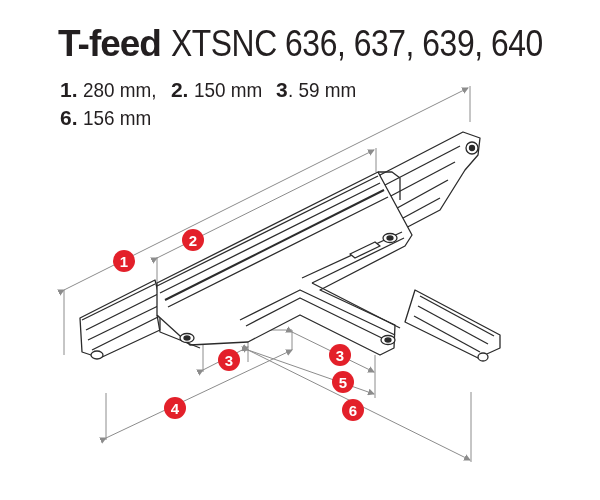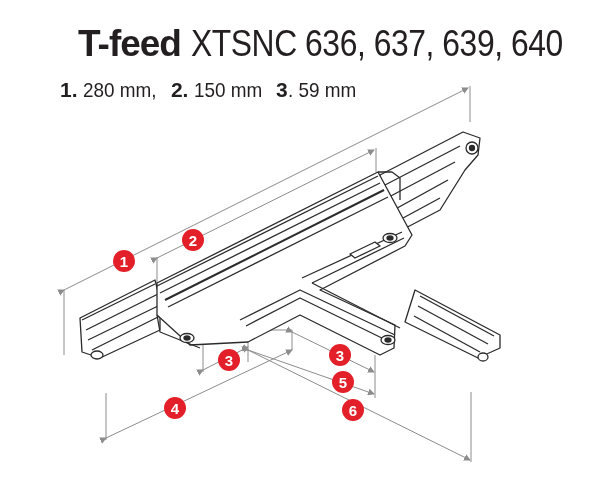--- a/index.html
+++ b/index.html
@@ -1,18 +1,18 @@
 <!DOCTYPE html>
 <html><head>
 <meta charset="utf-8">
 <style>
   html, body { margin:0; padding:0; background:#ffffff; }
   body { width:600px; height:500px; position:relative; overflow:hidden; font-family:"Liberation Sans", sans-serif; color:#231f20; }
   .title { position:absolute; left:58px; top:22px; font-size:37px; line-height:44px; white-space:nowrap; letter-spacing:-0.5px; }
-  .title .bold { font-weight:700; letter-spacing:-1px;margin-left:20px; }
+  .title .bold { font-weight:700; letter-spacing:-1px; }
   .title .light { font-weight:400; transform:scaleX(0.86); display:inline-block; transform-origin:left center; }
   .specs { position:absolute; left:60px; top:76px; font-size:21px; line-height:28px; }
   .specs .row { white-space:nowrap; }
   .specs .num { font-weight:700; }
   .specs .val { font-weight:400; transform:scaleX(0.9); display:inline-block; transform-origin:left center; }
   svg.diagram { position:absolute; left:0; top:0; width:600px; height:500px; }
   .badge-text { font-family:"Liberation Sans", sans-serif; font-weight:700; font-size:15px; fill:#ffffff; }
 </style>
 </head>
 <body>
@@ -22,20 +22,24 @@
   <span class="light">XTSNC 636, 637, 639, 640</span>
 </div>
 
 <div class="specs">
   <div class="row">
     <span class="num">1.</span>
     <span class="val">280 mm,</span>
     <span class="num">2.</span>
     <span class="val">150 mm</span>
     <span class="num">3</span><span class="val">. 59 mm</span>
+  </div>
+  <div class="row">
+    <span class="num">6.</span>
+    <span class="val">156 mm</span>
   </div>
 </div>
 
 <svg class="diagram" viewBox="0 0 600 500">
   <defs>
     <marker id="arr" markerWidth="7" markerHeight="7" refX="6" refY="3.5" orient="auto">
       <path d="M0,0 L7,3.5 L0,7 z" fill="#8c8c8c"></path>
     </marker>
   </defs>
 

